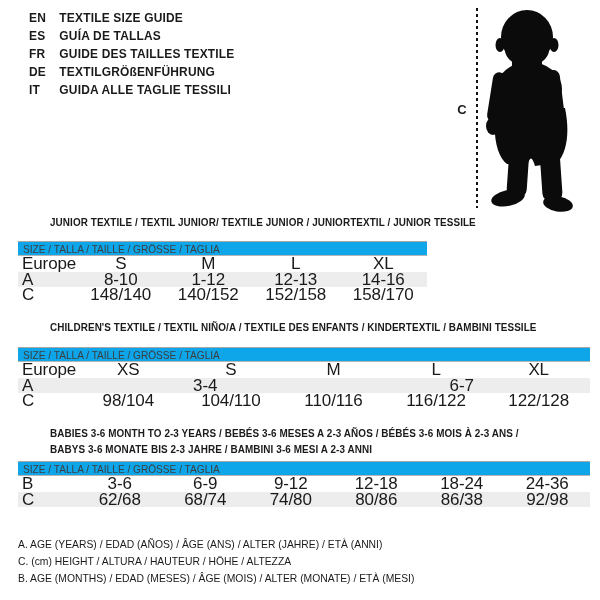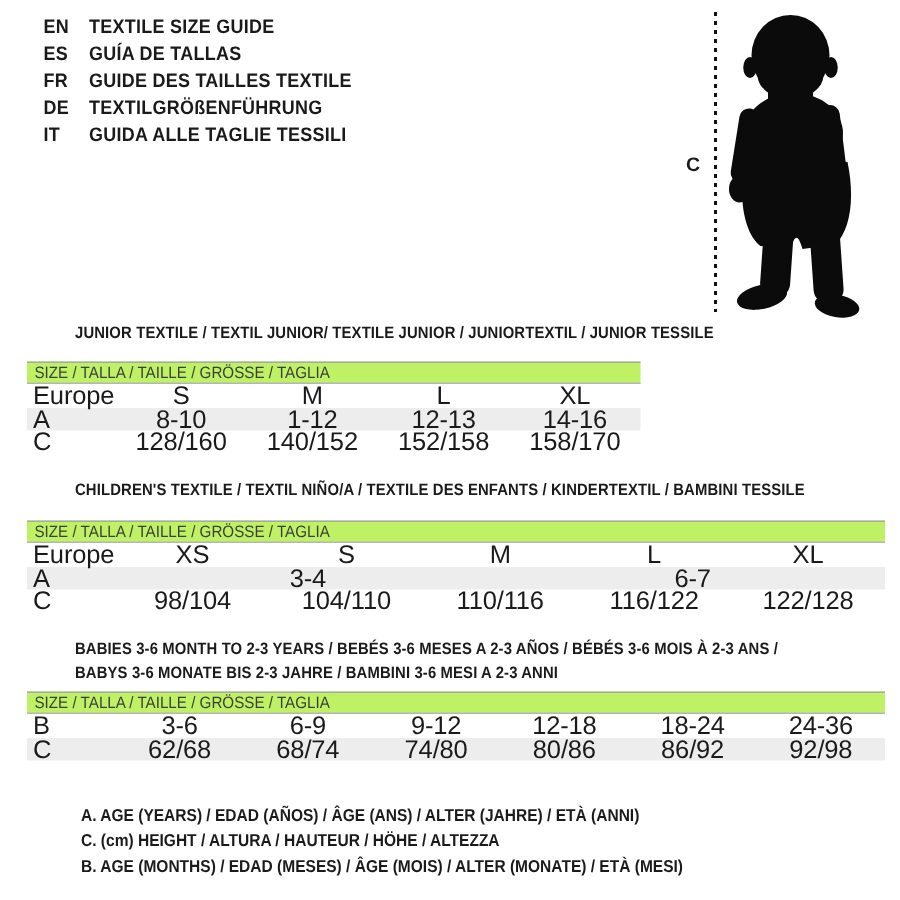--- a/index.html
+++ b/index.html
@@ -20,33 +20,33 @@
   .dashed-line{position:absolute;left:31px;top:4px;width:2px;height:200px;
     background:repeating-linear-gradient(to bottom,#111 0 3px,transparent 3px 6px);}
   .silhouette{position:absolute;left:40px;top:2px;}
   
   .tbl-title{position:absolute;left:18px;font-weight:bold;font-size:11px;
     letter-spacing:0.1px;white-space:nowrap;margin-left:32px;}
   .tbl-title .tline{height:15.5px;line-height:15.5px;}
   .tbl-title .tline > span{display:inline-block;transform:scaleX(0.9);
     transform-origin:left center;white-space:nowrap;}
   .size-table{position:absolute;left:18px;}
-  .size-header{height:15px;line-height:15px;background:#bef264;
+  .size-header{height:15px;line-height:15px;background:#0ea5e9;
     border-top:1px solid #a8a8a8;border-bottom:1px solid #b5b5b5;
     font-size:11px;color:#3d3d3d;padding-left:5px;box-sizing:border-box;}
   .size-header > span{display:inline-block;transform:scaleX(0.92);
     transform-origin:left center;white-space:nowrap;}
   .trow{display:flex;height:15.5px;line-height:15.5px;font-size:17px;}
   .rows .trow:nth-child(2){background:#ededed;}
   .cell{flex:1;text-align:center;letter-spacing:-0.1px;}
   .cell.label{flex:0 0 55px;text-align:left;padding-left:4px;}
   
   .footnotes{position:absolute;left:18px;top:536px;}
-  .footnote{height:17px;line-height:17px;font-weight:bold;font-size:11.5px;
-    white-space:nowrap;margin-left:36px;}
+  .footnote{height:17px;line-height:17px;font-weight:normal;font-size:11.5px;
+    white-space:nowrap;}
   .footnote > span{display:inline-block;transform:scaleX(0.9);
     transform-origin:left center;}
 </style>
 </head>
 <body>
 
 <div class="lang-block">
     <div class="lang-line">
       <span class="lang-code">EN</span>
       <span class="lang-title">TEXTILE SIZE GUIDE</span>
@@ -118,21 +118,21 @@
       </div>
       <div class="trow">
         <div class="cell label">A</div>
         <div class="cell">8-10</div>
         <div class="cell">1-12</div>
         <div class="cell">12-13</div>
         <div class="cell">14-16</div>
       </div>
       <div class="trow">
         <div class="cell label">C</div>
-        <div class="cell">128/160</div>
+        <div class="cell">148/140</div>
         <div class="cell">140/152</div>
         <div class="cell">152/158</div>
         <div class="cell">158/170</div>
       </div>
     </div>
 </div>
 
 <div class="tbl-title" style="top:320px;">
     <div class="tline"><span>CHILDREN'S TEXTILE / TEXTIL NIÑO/A / TEXTILE DES ENFANTS / KINDERTEXTIL / BAMBINI TESSILE</span></div>
   </div>
@@ -178,21 +178,21 @@
         <div class="cell">12-18</div>
         <div class="cell">18-24</div>
         <div class="cell">24-36</div>
       </div>
       <div class="trow">
         <div class="cell label">C</div>
         <div class="cell">62/68</div>
         <div class="cell">68/74</div>
         <div class="cell">74/80</div>
         <div class="cell">80/86</div>
-        <div class="cell">86/92</div>
+        <div class="cell">86/38</div>
         <div class="cell">92/98</div>
       </div>
     </div>
 </div>
 
 <div class="footnotes">
     <div class="footnote"><span>A. AGE (YEARS) / EDAD (AÑOS) / ÂGE (ANS) / ALTER (JAHRE) / ETÀ (ANNI)</span></div>
     <div class="footnote"><span>C. (cm) HEIGHT / ALTURA / HAUTEUR / HÖHE / ALTEZZA</span></div>
     <div class="footnote"><span>B. AGE (MONTHS) / EDAD (MESES) / ÂGE (MOIS) / ALTER (MONATE) / ETÀ (MESI)</span></div>
   </div>

